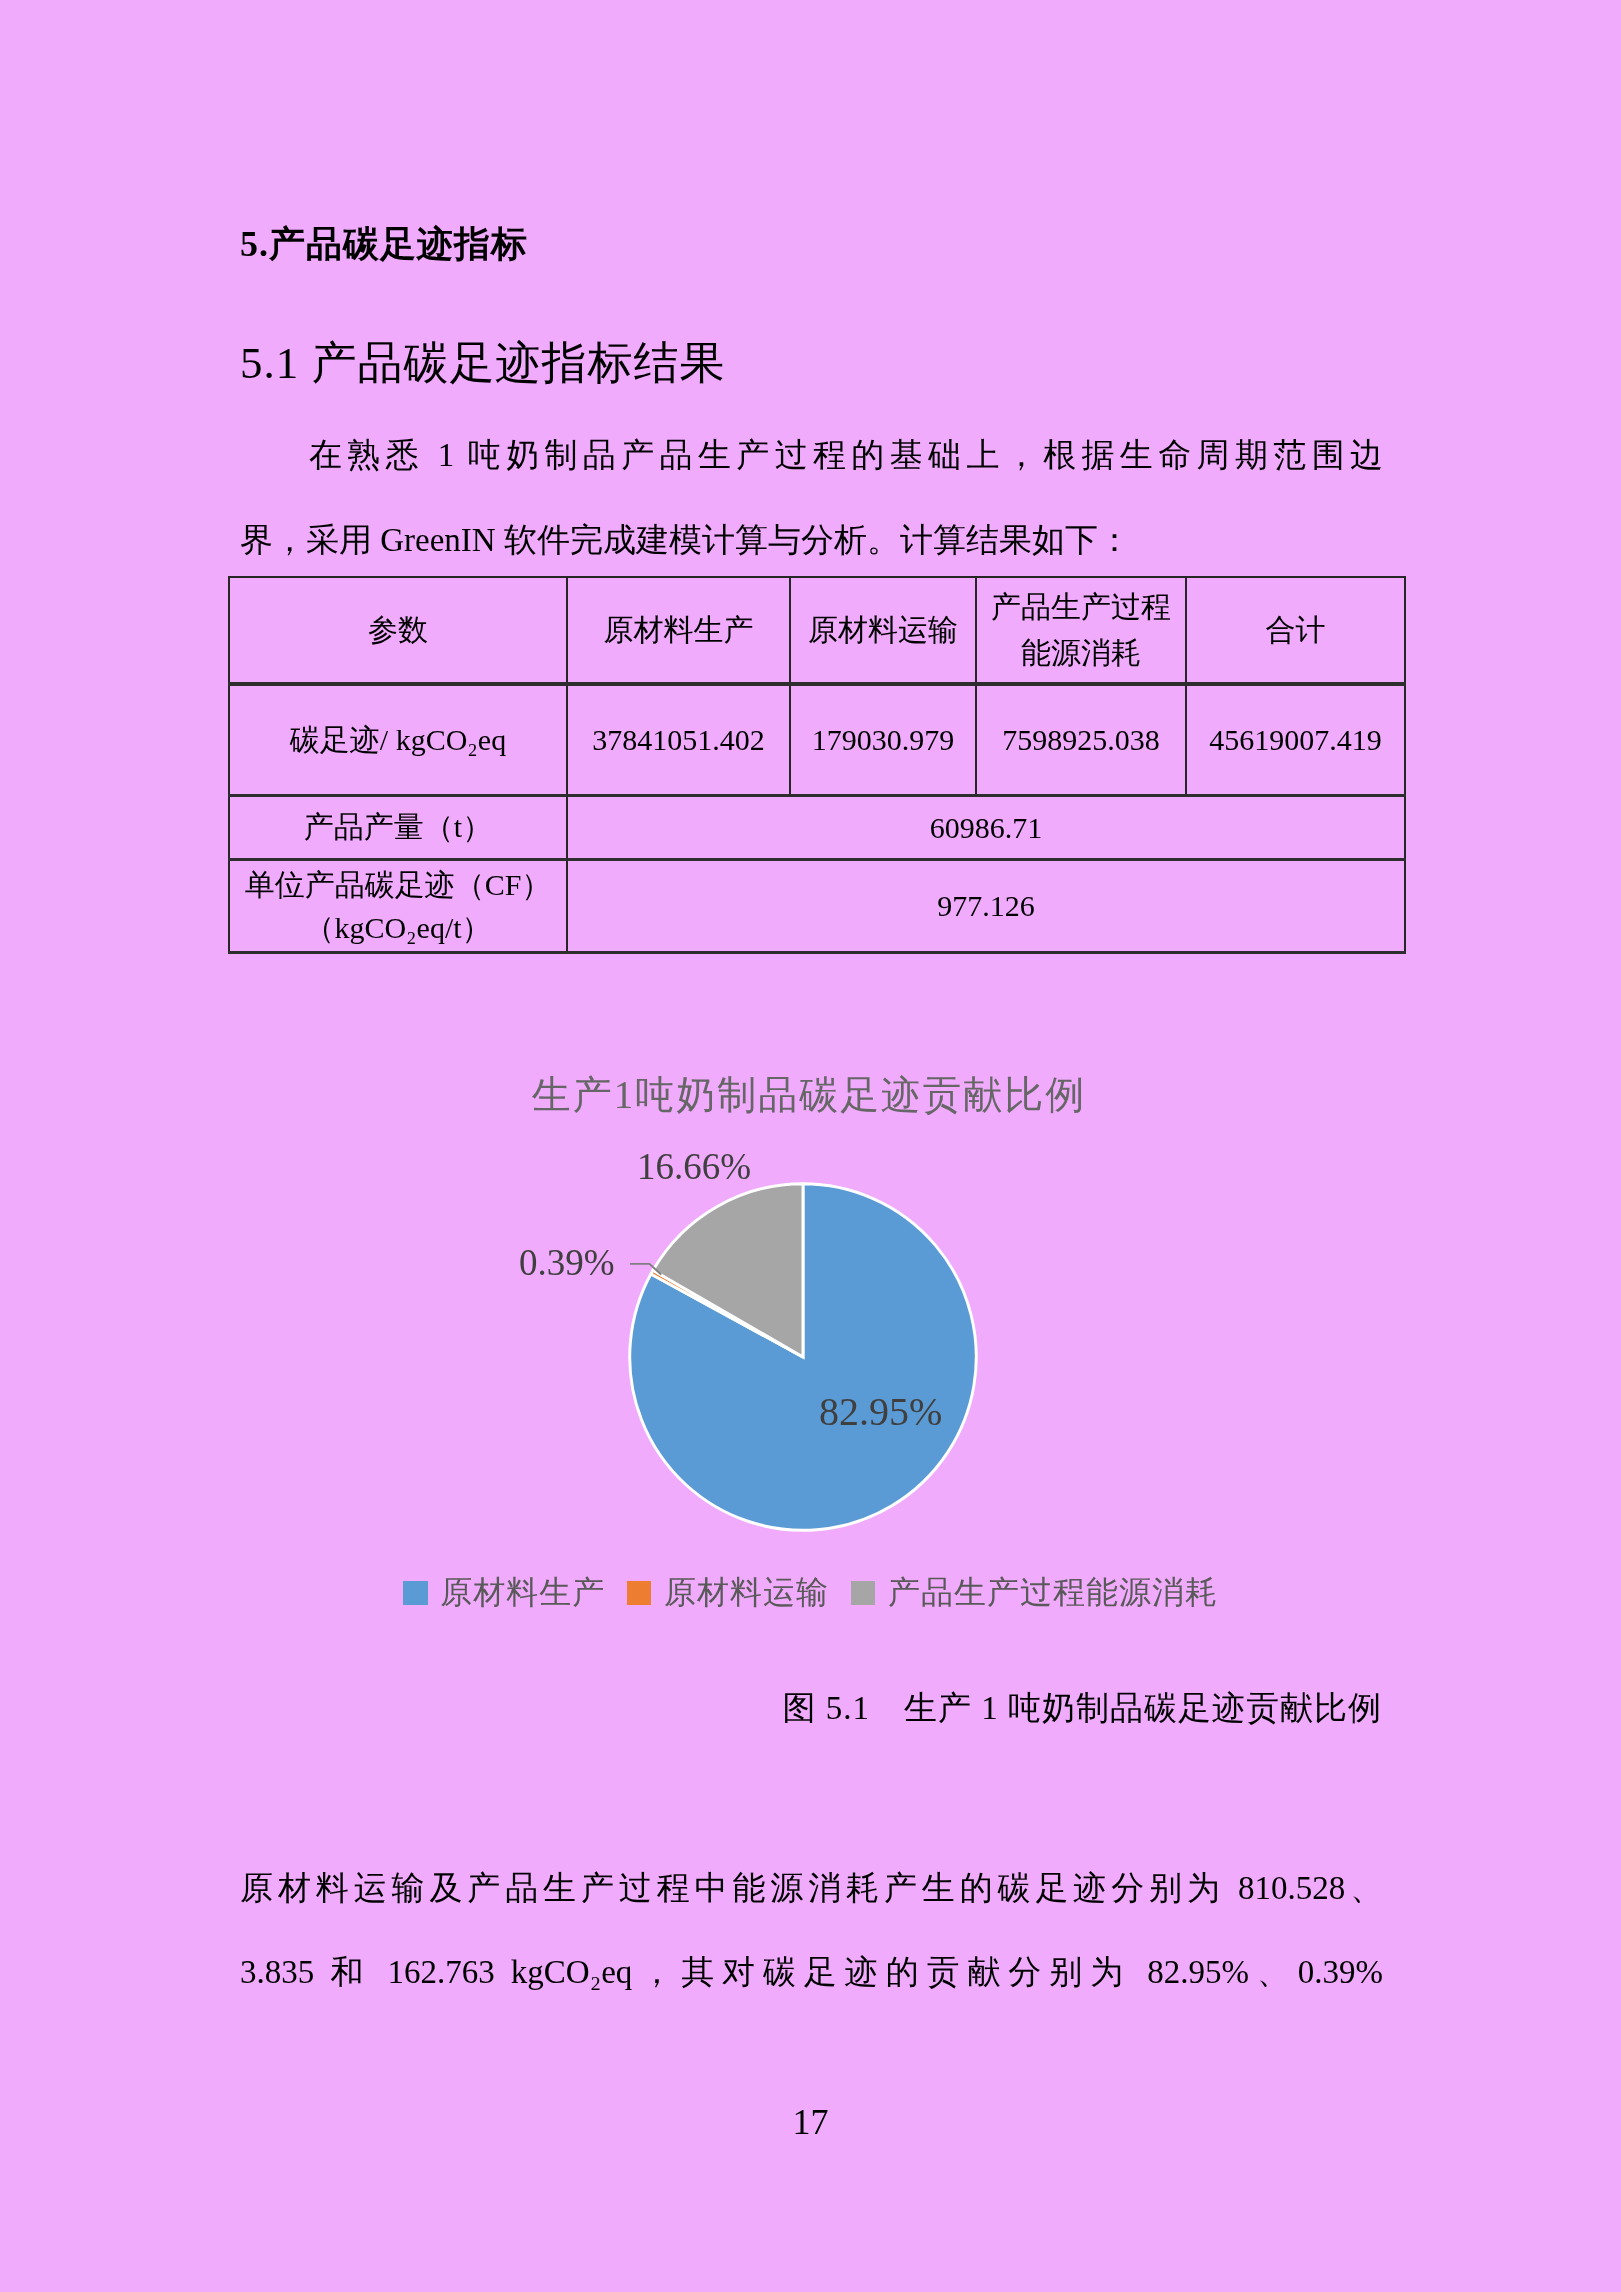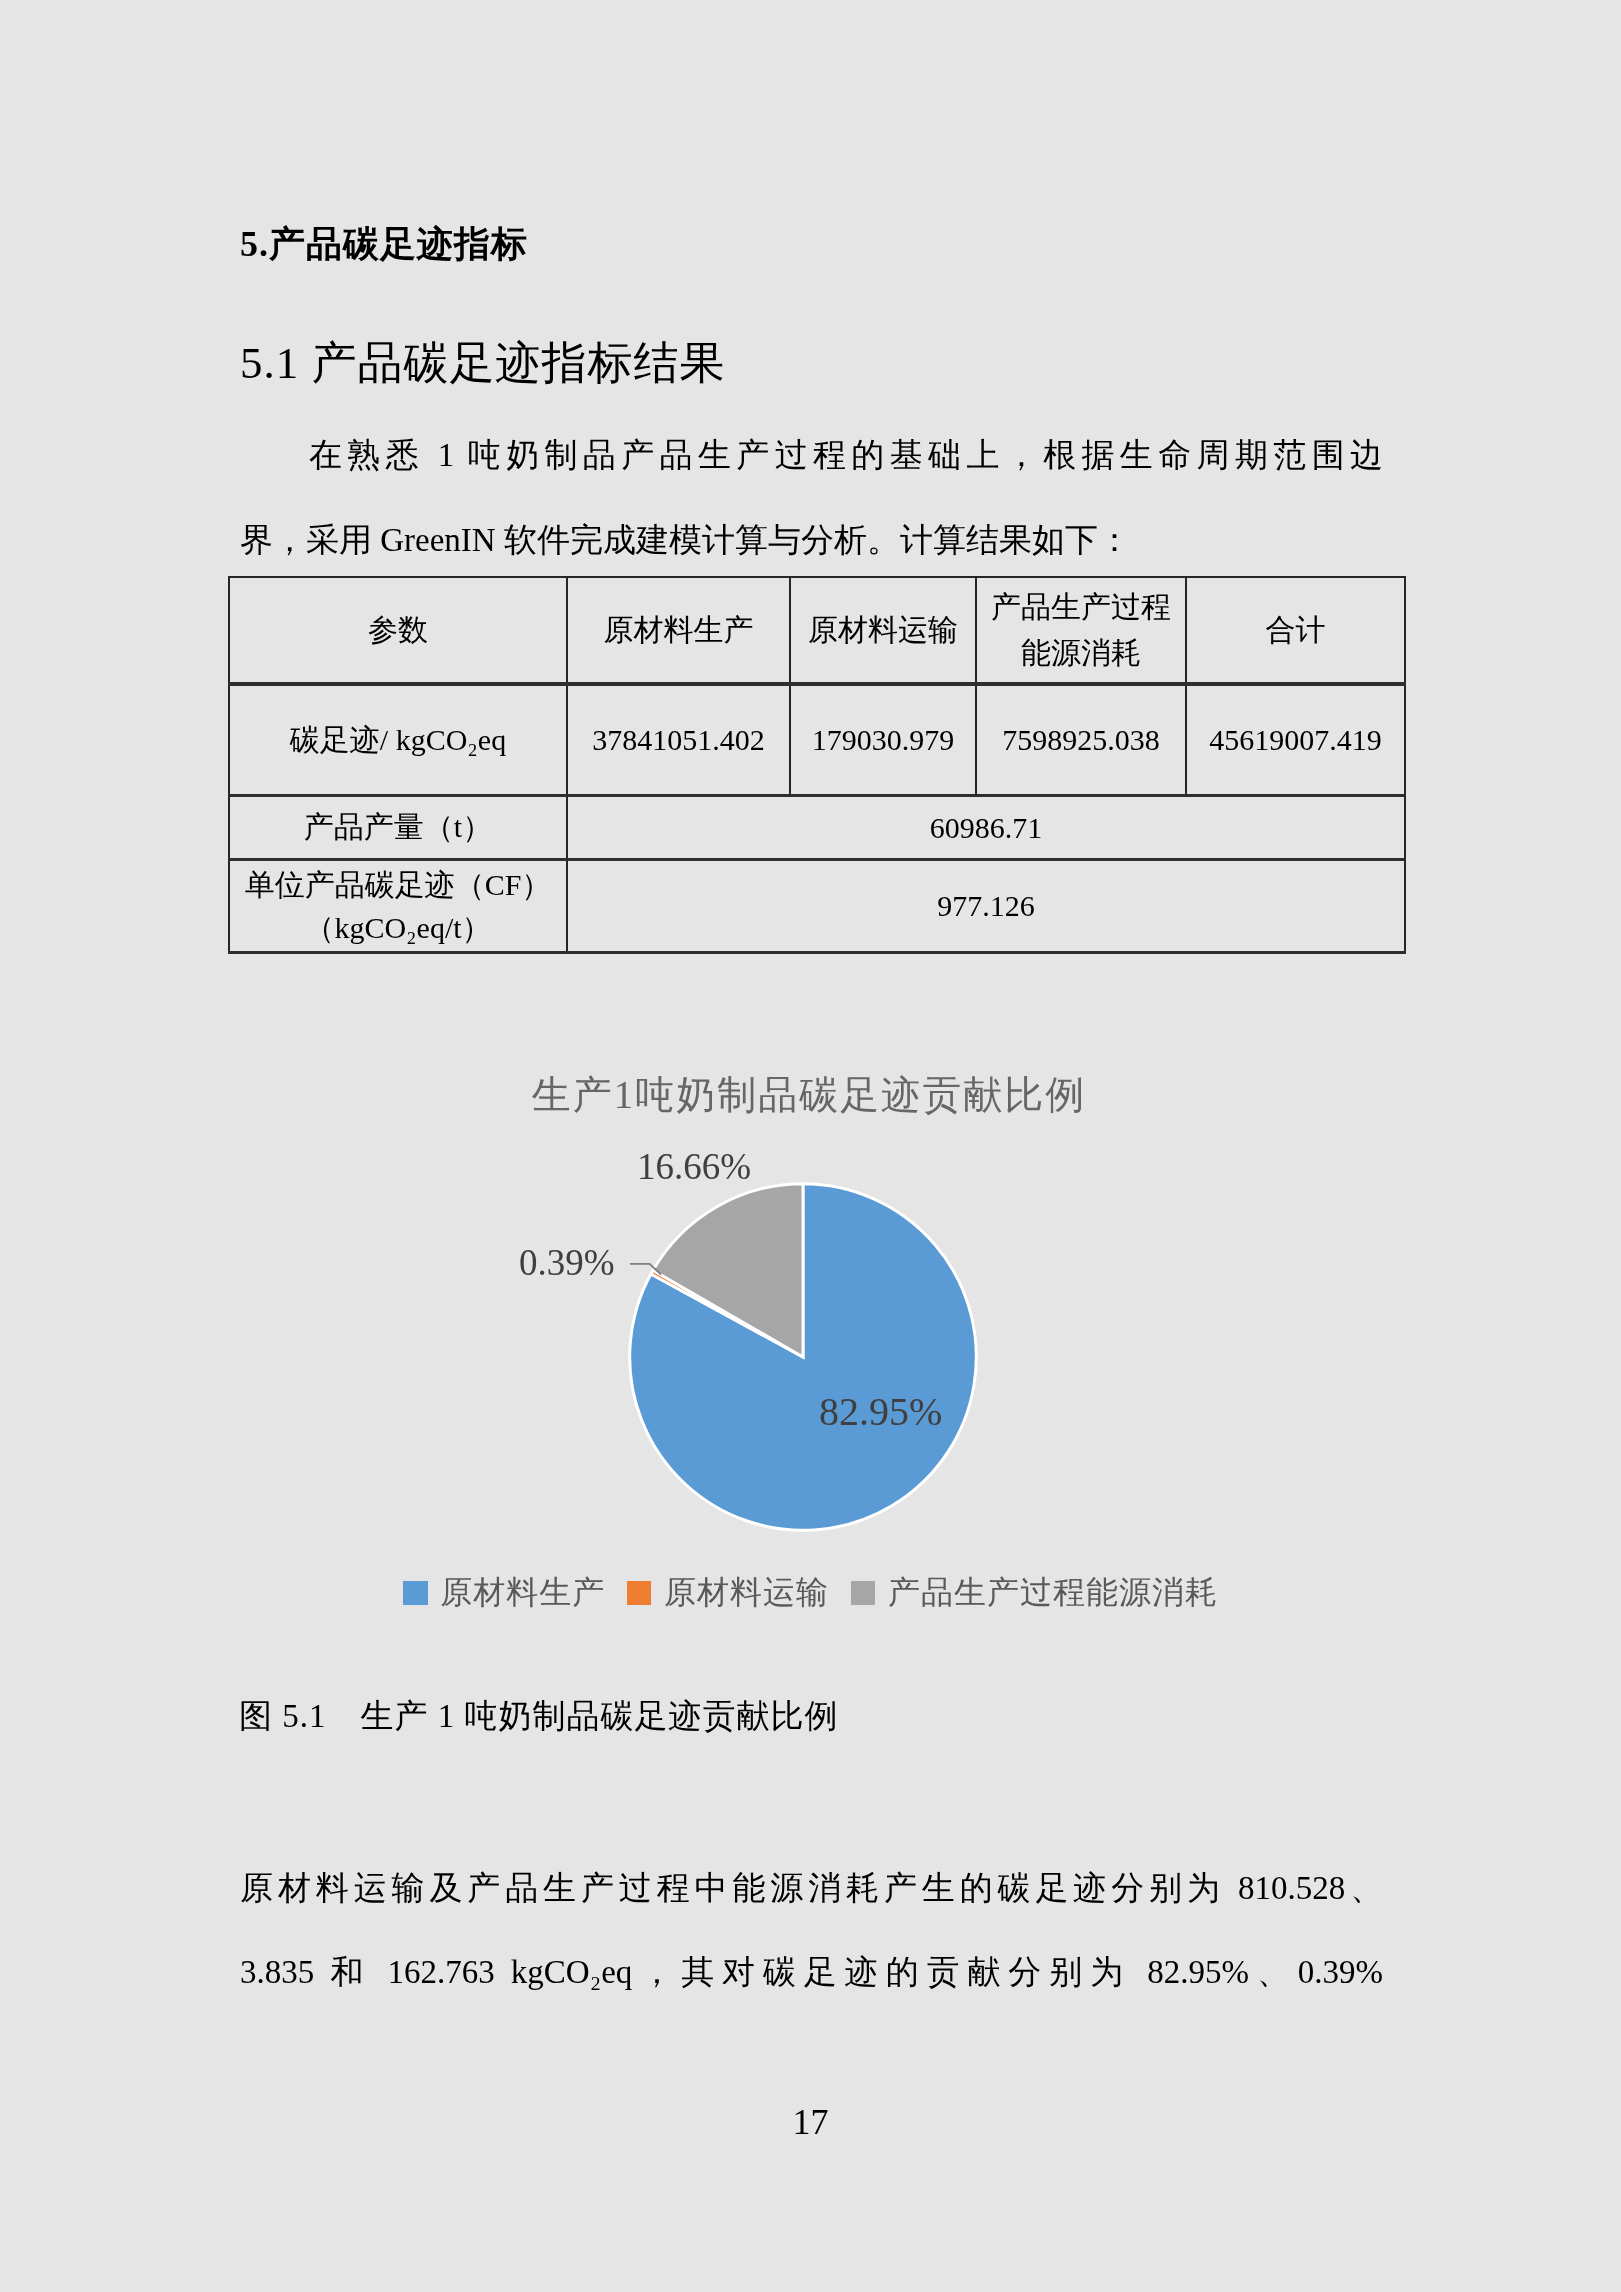--- a/index.html
+++ b/index.html
@@ -1,20 +1,20 @@
 <!DOCTYPE html>
 <html lang="zh"><head>
 <meta charset="utf-8">
 <style>
   html,body{margin:0;padding:0;background:#888;}
   .page{
     position:relative;
     width:1621px;height:2293px;
     margin:0 auto;
-    background:#e5e5e5;
+    background:#f0abfc;
     font-family:"Liberation Serif","DejaVu Serif",serif;
     color:#000;
     overflow:hidden;
   }
   .abs{position:absolute;}
   .h1{left:240px;top:220px;font-size:36px;font-weight:bold;letter-spacing:1px;}
   .h2{font-size:45px;letter-spacing:1px;}
   .h2-1{left:240px;top:333px;}
   .h2-2{left:240px;top:961px;}
   .bodyline{
@@ -54,21 +54,21 @@
   .pct-big{font-size:40px;}
   .legend{
     left:0;top:1571px;width:1621px;
     display:flex;justify-content:center;align-items:center;gap:21.6px;
   }
   .legend-item{display:flex;align-items:center;gap:12.7px;}
   .legend-swatch{width:24.5px;height:24.5px;display:inline-block;}
   .legend-label{font-size:32px;color:#595959;letter-spacing:1px;}
   .caption{
     left:239px;top:1686px;width:1143px;
-    text-align:left;font-size:33px;letter-spacing:1px;margin-top:8px;
+    text-align:right;font-size:33px;letter-spacing:1px;
   }
   .pagenum{left:0;top:2101px;width:1621px;text-align:center;font-size:36px;}
 </style>
 </head>
 <body>
 
 <div class="page">
 
   <div class="abs h1">5.产品碳足迹指标</div>
 

